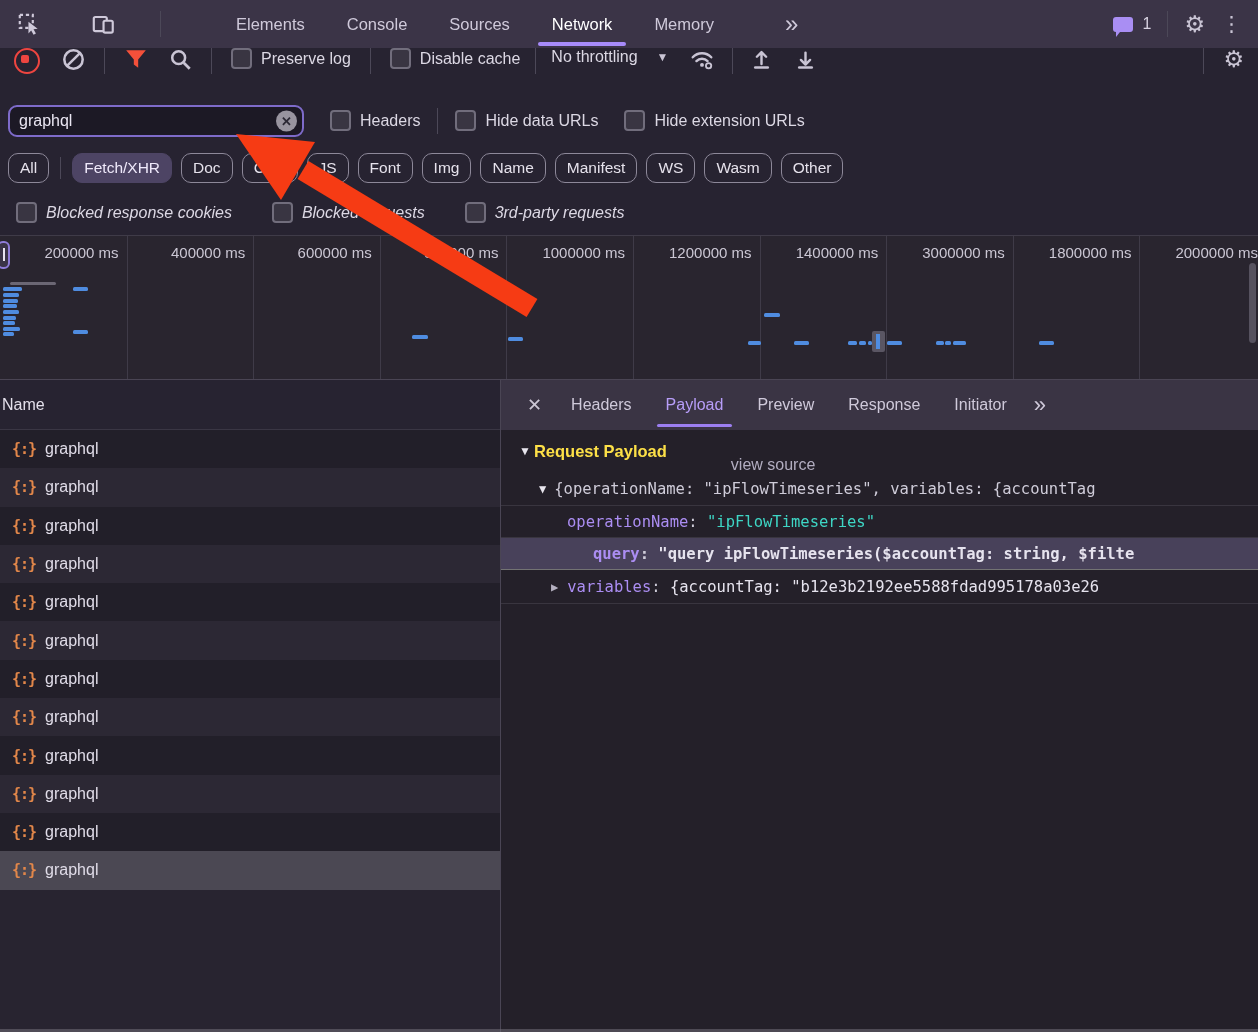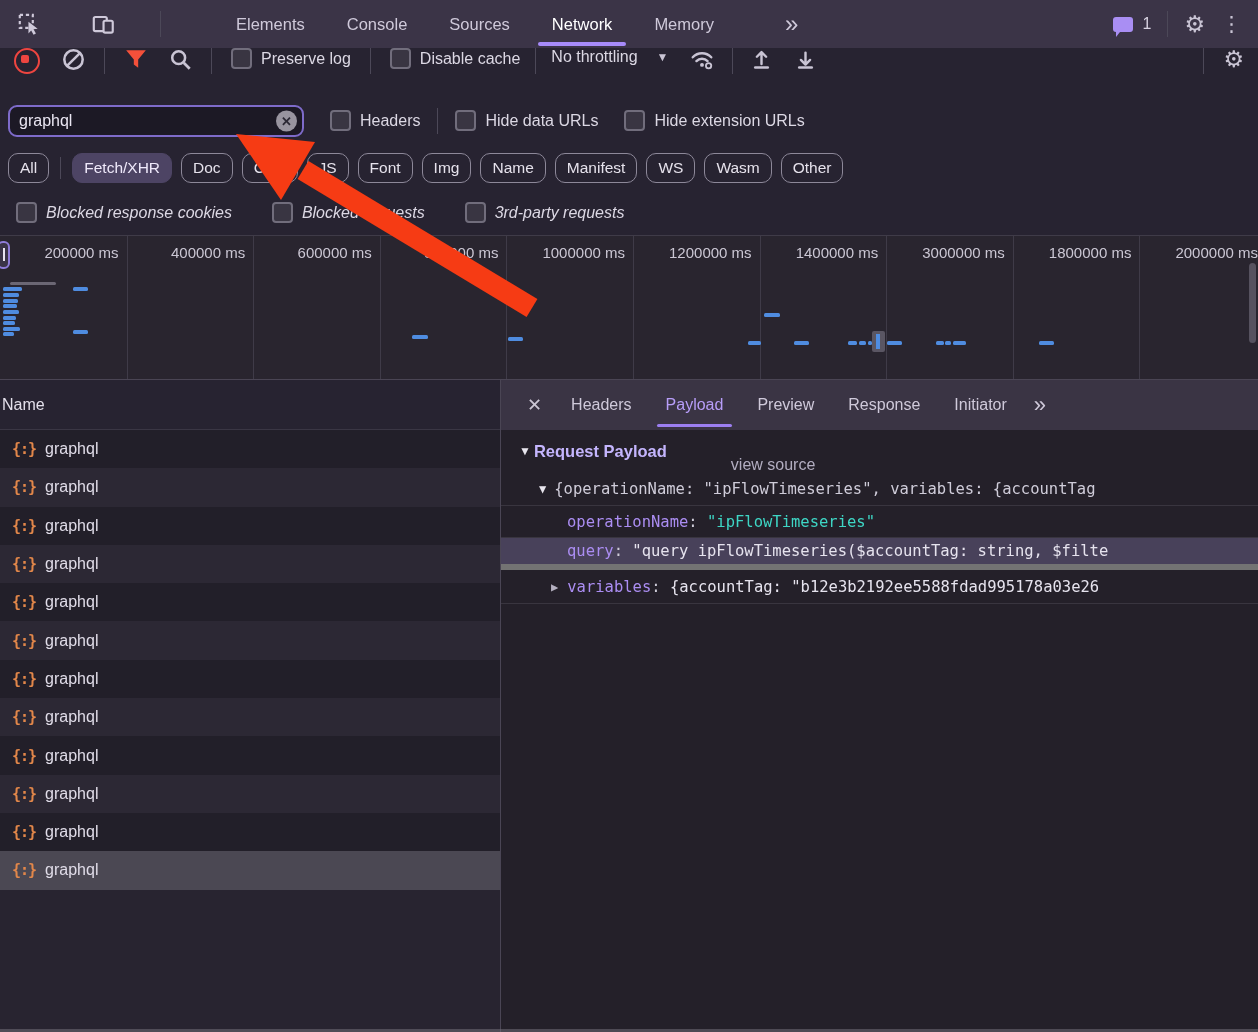--- a/index.html
+++ b/index.html
@@ -95,28 +95,28 @@
   .dtab{position:relative;display:flex;align-items:center;height:50px;padding:0 17px;font-size:16px;color:#cfc9da;}
   .dtab.sel{color:#b79df8;}
   .dtab.sel::after{content:'';position:absolute;left:8px;right:8px;bottom:3px;height:3.5px;border-radius:2px;background:#9b7ef0;}
   #detail-tabbar .chev{line-height:50px;font-size:22px;}
 
   
   #payload{position:absolute;left:0;top:50px;right:0;bottom:0;}
   #payload-head{display:flex;align-items:center;height:42px;padding-left:18px;}
   .tri{font-size:12px;color:#e8e5ee;margin-right:3px;}
   .tri.dim{color:#b5b0c0;}
-  #payload-title{font-size:16.5px;font-weight:bold;color:#c4b5fd;}
+  #payload-title{font-size:16.5px;font-weight:bold;color:#fde047;}
   #view-source{font-size:16px;color:#b2adc0;margin-left:64px;margin-top:28px;}
   .code{font-family:"DejaVu Sans Mono",monospace;font-size:15.5px;white-space:nowrap;overflow:hidden;}
   .prow{display:flex;align-items:center;box-sizing:border-box;}
   #prow-summary{height:33px;padding-left:38px;color:#cfccd9;}
   #prow-summary .tri{margin-right:8px;}
   #prow-op{height:32px;padding-left:66px;border-top:1px solid #39353f;}
-  #prow-query{height:33px;padding-left:66px;background:#48415a;border-top:1px solid #39353f;border-bottom:6px solid #737373;}
+  #prow-query{height:33px;padding-left:92px;background:#48415a;border-top:1px solid #39353f;border-bottom:1px solid #737373;font-weight:bold;}
   #prow-vars{height:34px;padding-left:50px;border-bottom:1px solid #39353f;}
   #prow-vars .tri{margin-right:9px;}
   .k{color:#ab8df2;}
   .colon{color:#cfccd9;}
   .str{color:#3ed6c5;}
   .plain{color:#e6e3ee;}
 
   
   #arrow-svg{position:absolute;left:0;top:0;width:1258px;height:1032px;pointer-events:none;z-index:50;}
   #bottom-edge{left:0;top:1029px;width:1258px;height:3px;background:#716e79;opacity:.55;}

